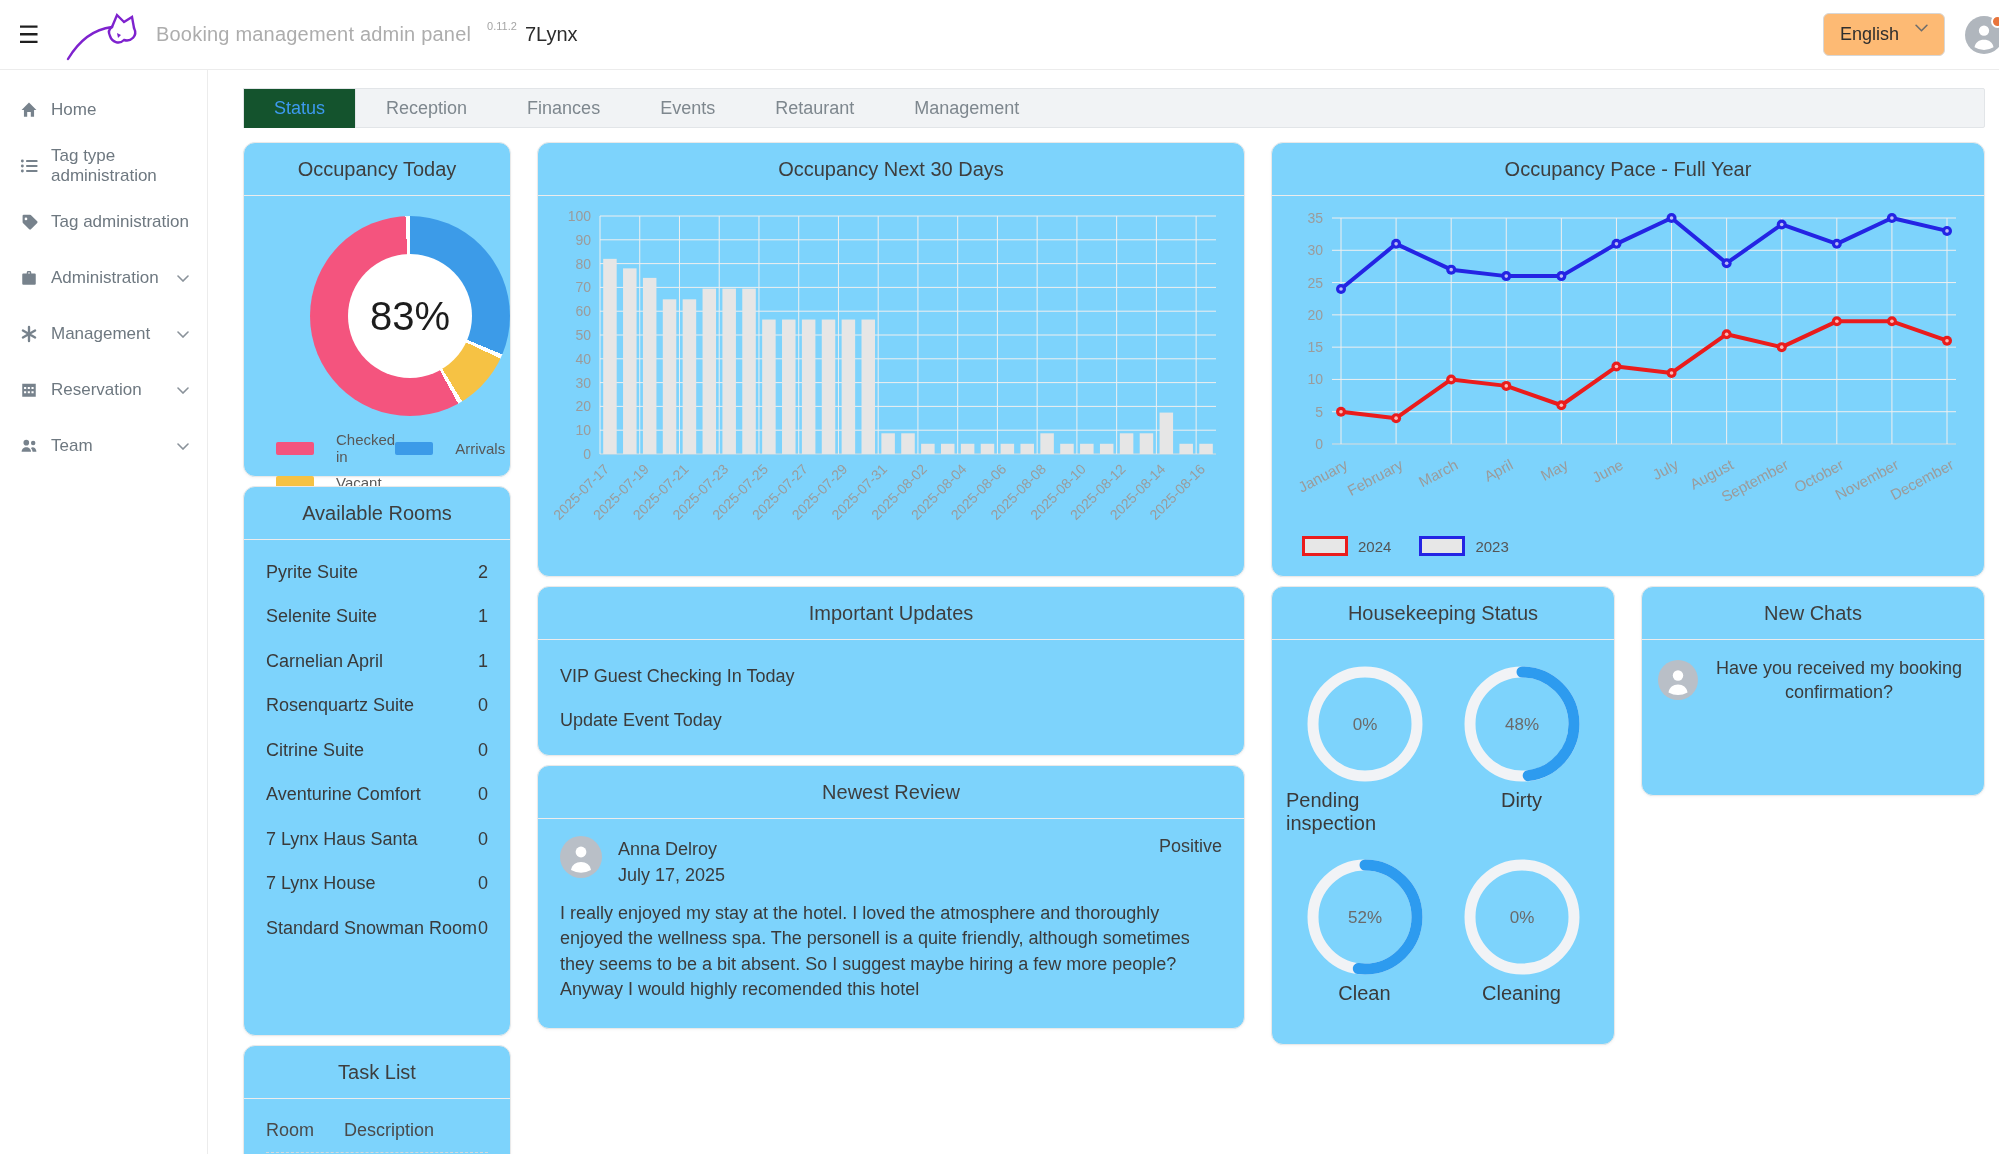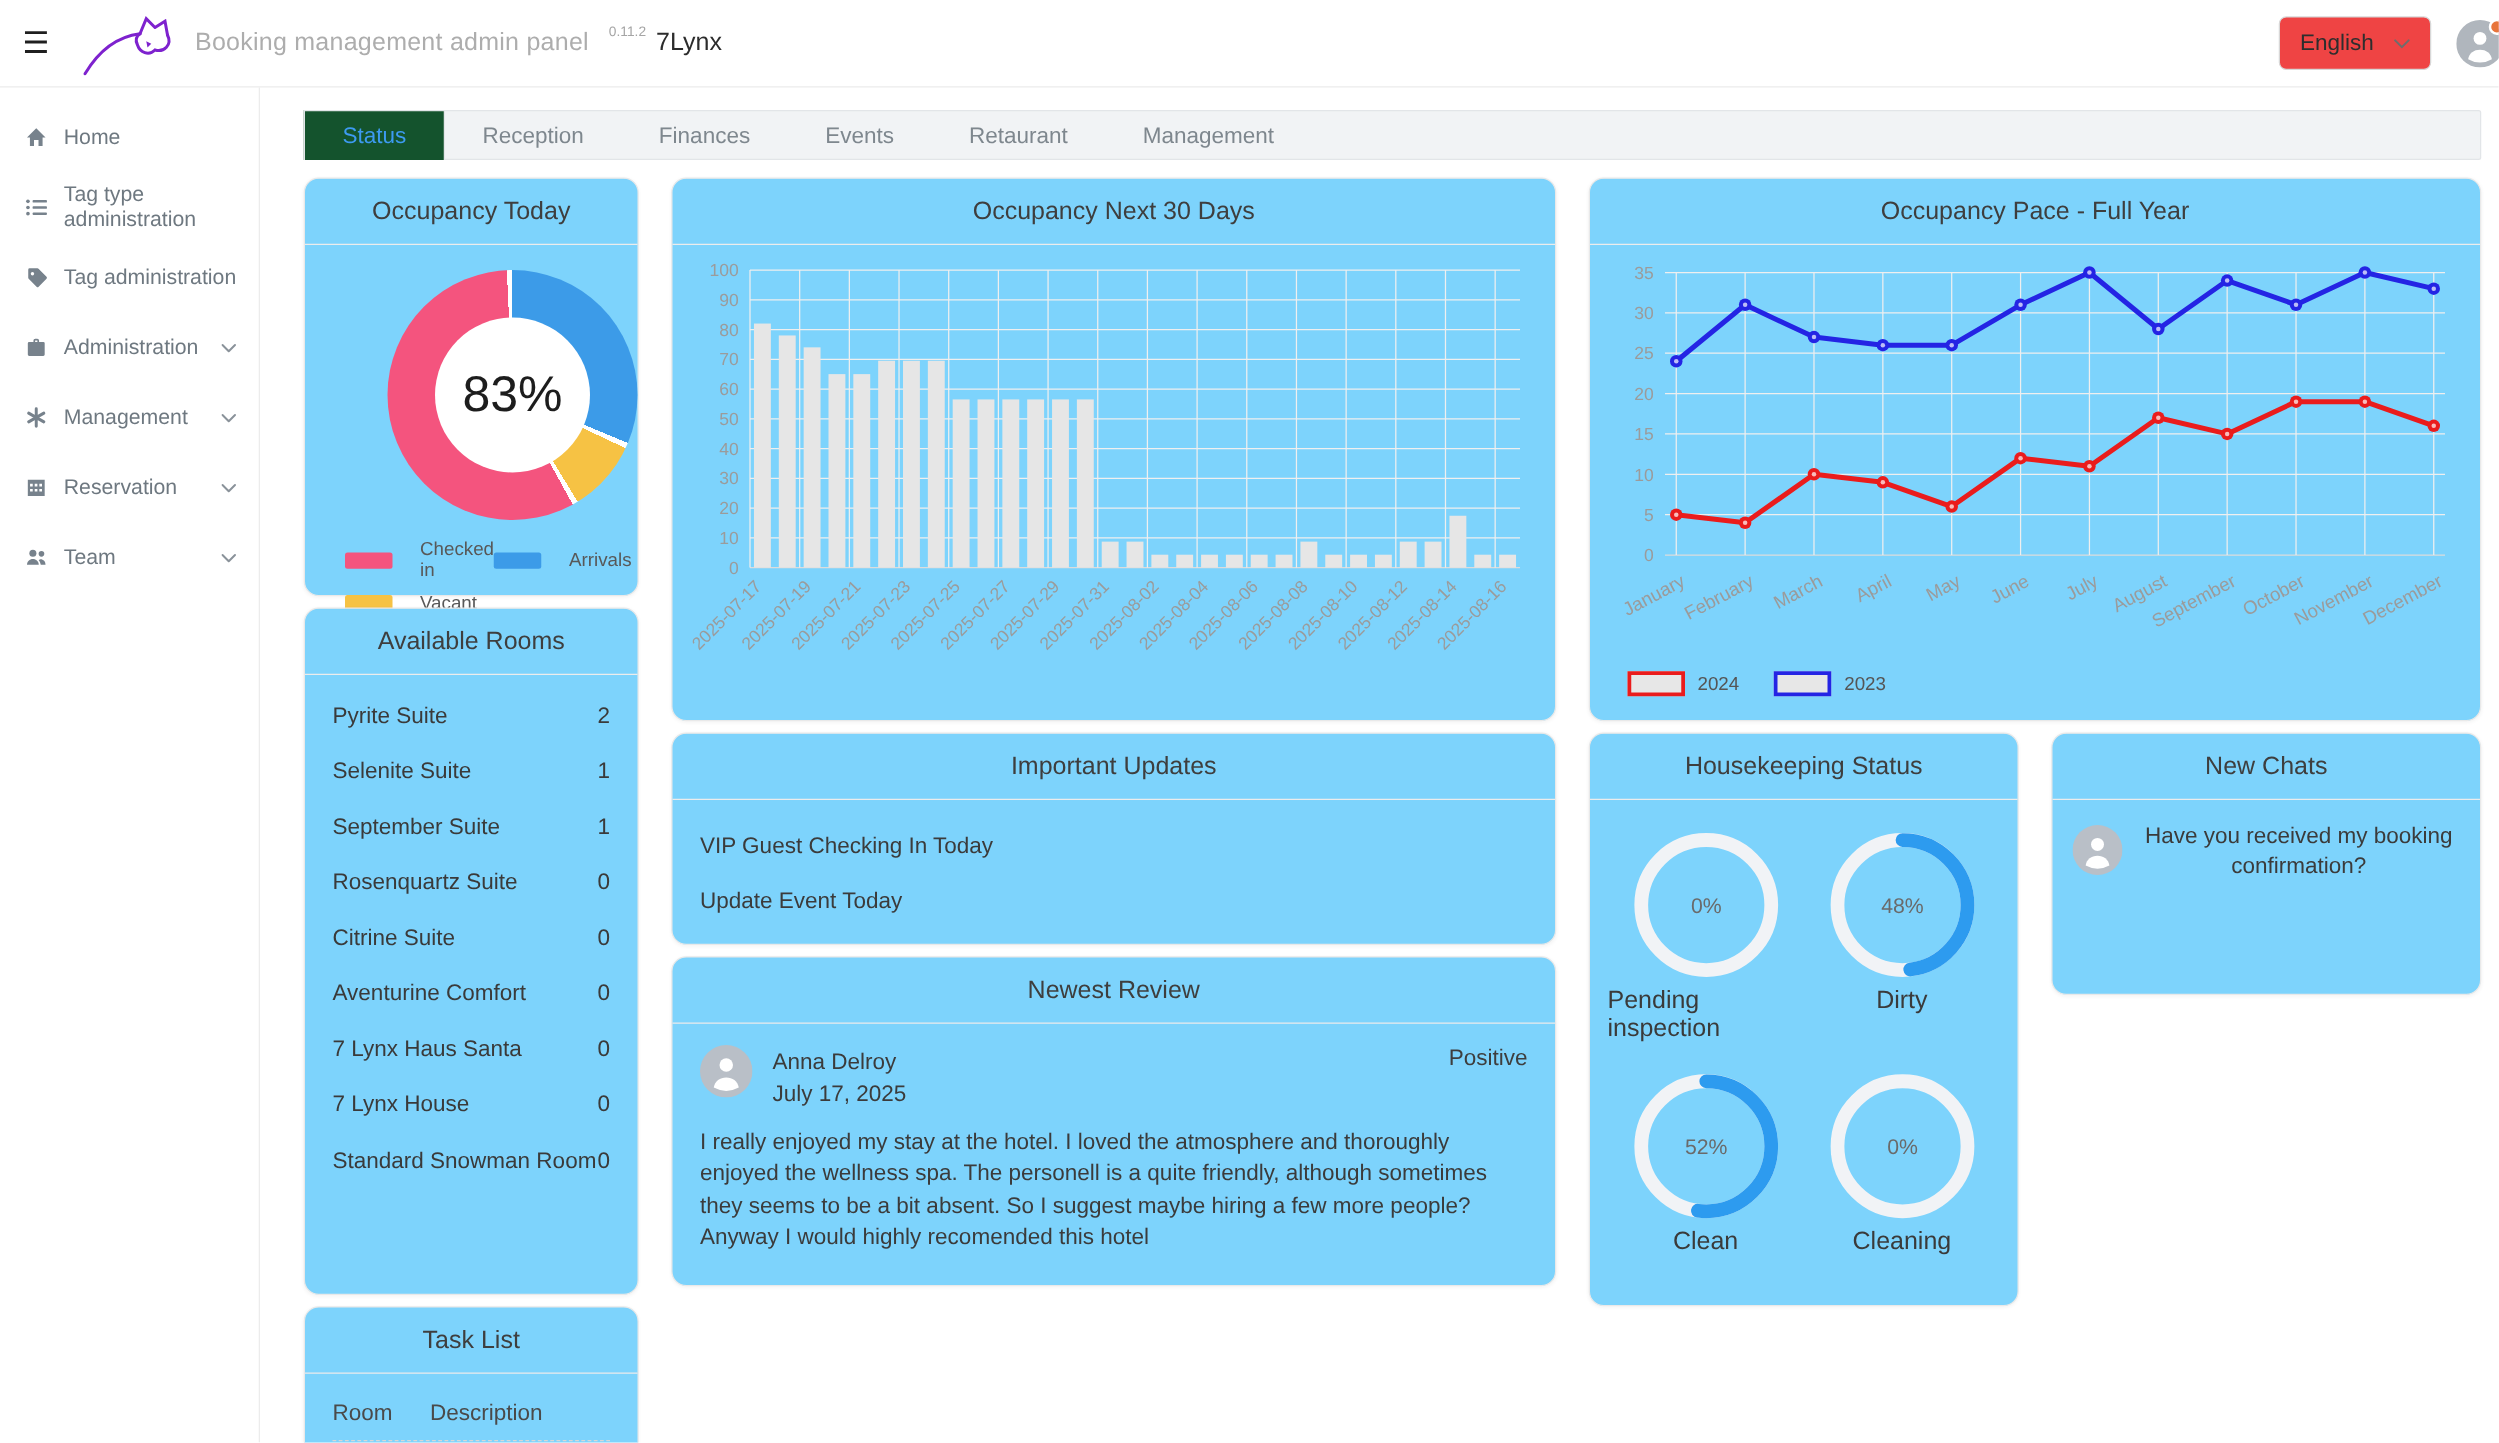--- a/index.html
+++ b/index.html
@@ -9,21 +9,21 @@
   
   .header { height:70px; display:flex; align-items:center; padding:0 10px 0 18px;
     border-bottom:1px solid #ececec; background:#fff; }
   .hamburger { width:34px; font-size:24px; color:#1f1f1f; cursor:pointer; }
   .logo { width:82px; height:54px; margin:2px 12px 0 10px; }
   .app-title { color:#adadad; font-size:20px; letter-spacing:.2px; }
   .version { color:#a5a5a5; font-size:11px; margin:0 8px 0 16px; transform:translateY(-9px); }
   .brand { color:#2c2c2c; font-size:20px; }
   .header-right { margin-left:auto; display:flex; align-items:center; gap:20px; }
   .lang { border:1px solid #d7d7d7; border-radius:6px; padding:10px 16px; font-size:18px;
-    color:#2e2e2e; display:flex; align-items:center; gap:16px; background:#ef4444; cursor:pointer; }
+    color:#2e2e2e; display:flex; gap:16px; background:#fdba74; cursor:pointer; }
   .lang .chev svg { width:13px; height:8px; display:block; }
   .avatar-btn { width:38px; height:38px; position:relative; margin-right:-14px; cursor:pointer; flex-shrink:0; }
   .avatar-btn svg { width:38px; height:38px; }
   .notif-dot { position:absolute; top:-1px; right:-1px; width:13px; height:13px; border-radius:50%;
     border:2px solid #fff; }
 
   
   .layout { display:flex; height:1084px; }
   .sidebar { width:208px; flex-shrink:0; border-right:1px solid #ececec; padding-top:12px; }
   .side-item { height:56px; display:flex; align-items:center; gap:13px; padding:0 18px 0 20px;
@@ -284,21 +284,21 @@
           <div class="rooms" id="rooms">
               <div class="room-row">
                 <span>Pyrite Suite</span>
                 <span>2</span>
               </div>
               <div class="room-row">
                 <span>Selenite Suite</span>
                 <span>1</span>
               </div>
               <div class="room-row">
-                <span>September Suite</span>
+                <span>Carnelian April</span>
                 <span>1</span>
               </div>
               <div class="room-row">
                 <span>Rosenquartz Suite</span>
                 <span>0</span>
               </div>
               <div class="room-row">
                 <span>Citrine Suite</span>
                 <span>0</span>
               </div>

